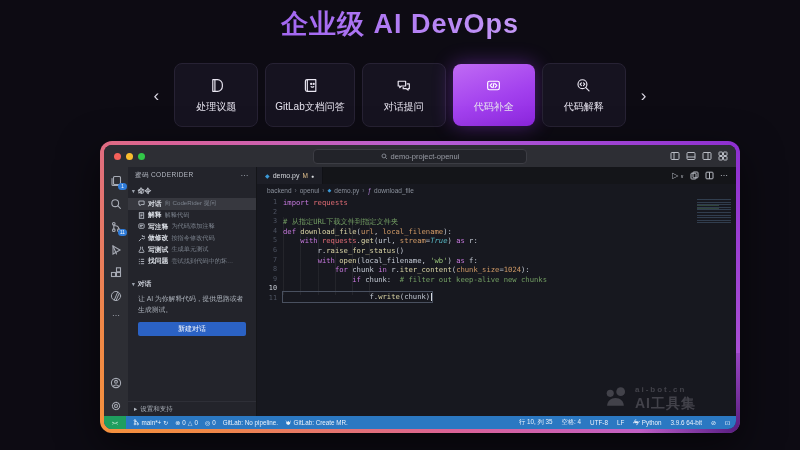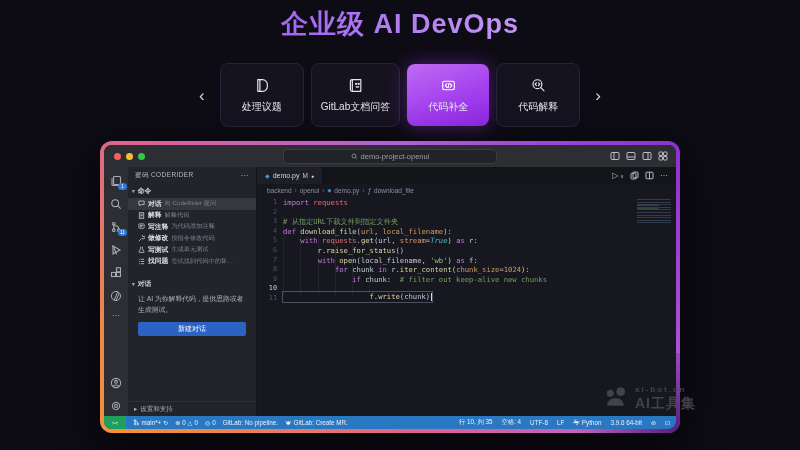--- a/index.html
+++ b/index.html
@@ -21,21 +21,21 @@
     border:1px solid #272234;display:flex;flex-direction:column;align-items:center;
     justify-content:center;gap:6px;cursor:pointer;}
   .tab .tab-label{font-size:10px;color:#e6e3ee;white-space:nowrap;}
   .tab.active{background:linear-gradient(160deg,#c06bf4 0%,#a341ee 55%,#8d26e0 100%);
     border:none;box-shadow:0 0 20px rgba(150,60,230,.45);}
   .tab svg{width:17px;height:17px;stroke:#e9e6f1;fill:none;stroke-width:1.1;
     stroke-linecap:round;stroke-linejoin:round;}
   .tab.active svg{stroke:#ffffff;}
 
   
-  .frame{position:absolute;left:100px;top:141px;width:580px;height:292px;border-radius:12px;
+  .frame{position:absolute;left:100px;top:141px;width:640px;height:292px;border-radius:12px;
     padding:4px;box-sizing:border-box;
     background:linear-gradient(225deg,#8d2fd0 0%,#b75fd6 34%,#da6296 62%,#ef8747 88%,#f5913d 100%);
     box-shadow:0 14px 40px rgba(0,0,0,.55);}
   .frame:after{content:"";position:absolute;right:0;bottom:0;width:120px;height:80px;
     border-radius:0 0 12px 0;pointer-events:none;
     background:radial-gradient(circle at 100% 100%,rgba(70,16,110,.85),rgba(70,16,110,0) 70%);}
   .vswin{width:100%;height:100%;border-radius:8px;overflow:hidden;display:flex;
     flex-direction:column;background:#1e1f26;position:relative;z-index:2;}
 
   
@@ -157,20 +157,27 @@
     <svg viewBox="0 0 16 16">
       <path d="M5 2.5 h8 v11 h-8 a1.8 1.8 0 0 1 -1.8 -1.8 v-7.4 a1.8 1.8 0 0 1 1.8 -1.8 z"></path>
       <path d="M5 2.5 v11"></path>
       <circle cx="8.6" cy="6.5" r="0.5"></circle>
         <circle cx="11" cy="6.5" r="0.5"></circle>
       <path d="M8.6 9 c0.7 0.8 1.7 0.8 2.4 0"></path>
     </svg>
     <span class="tab-label">GitLab文档问答</span>
   </div>
 
+  <div class="tab">
+    <svg viewBox="0 0 16 16">
+      <path d="M3 4 h7 v4.5 h-4 l-1.5 1.5 v-1.5 h-1.5 z"></path>
+      <path d="M11.5 6.5 h2 v4.5 h-1.2 v1.4 l-1.6 -1.4 h-3 v-1.3"></path>
+    </svg>
+    <span class="tab-label">对话提问</span>
+  </div>
 
   <div class="tab active">
     <svg viewBox="0 0 16 16">
       <rect x="2.5" y="4" width="11" height="8" rx="1.6"></rect>
       <path d="M6.5 6.3 l-1.6 1.7 1.6 1.7 M9.5 6.3 l1.6 1.7 -1.6 1.7 M8.4 6 l-0.8 4"></path>
     </svg>
     <span class="tab-label">代码补全</span>
   </div>
 
   <div class="tab">

